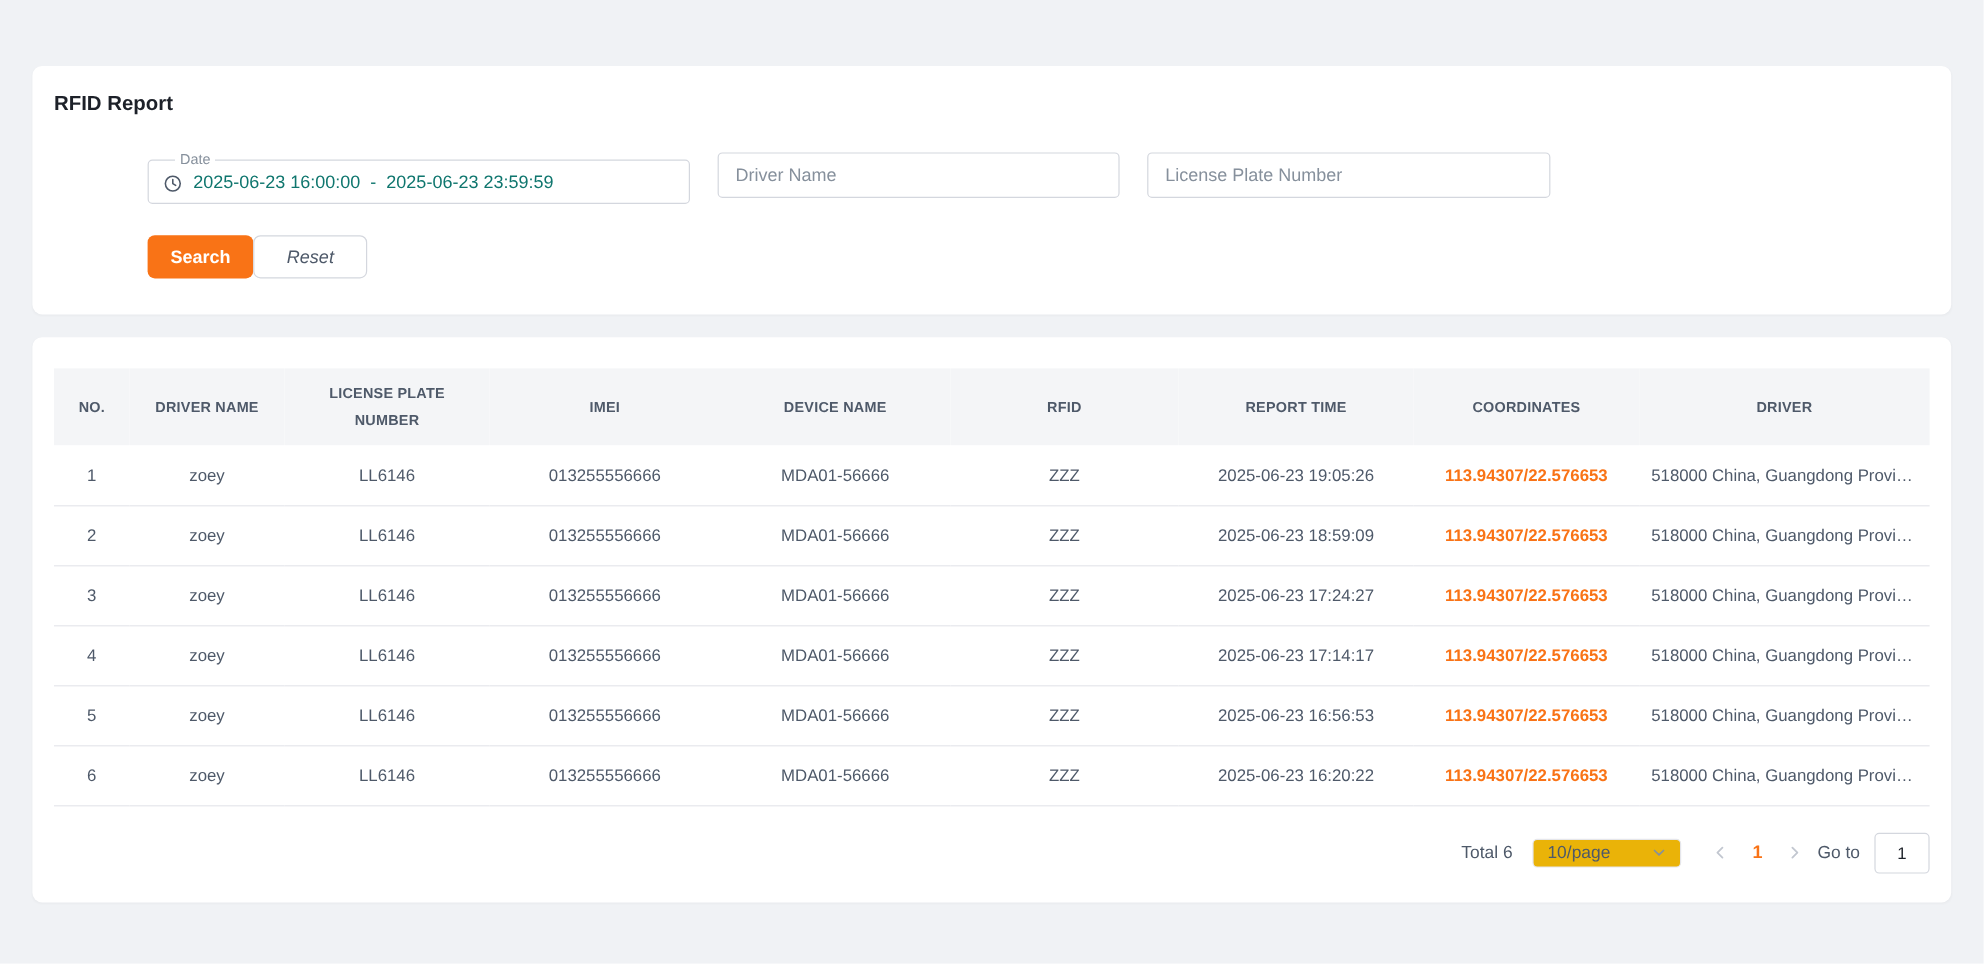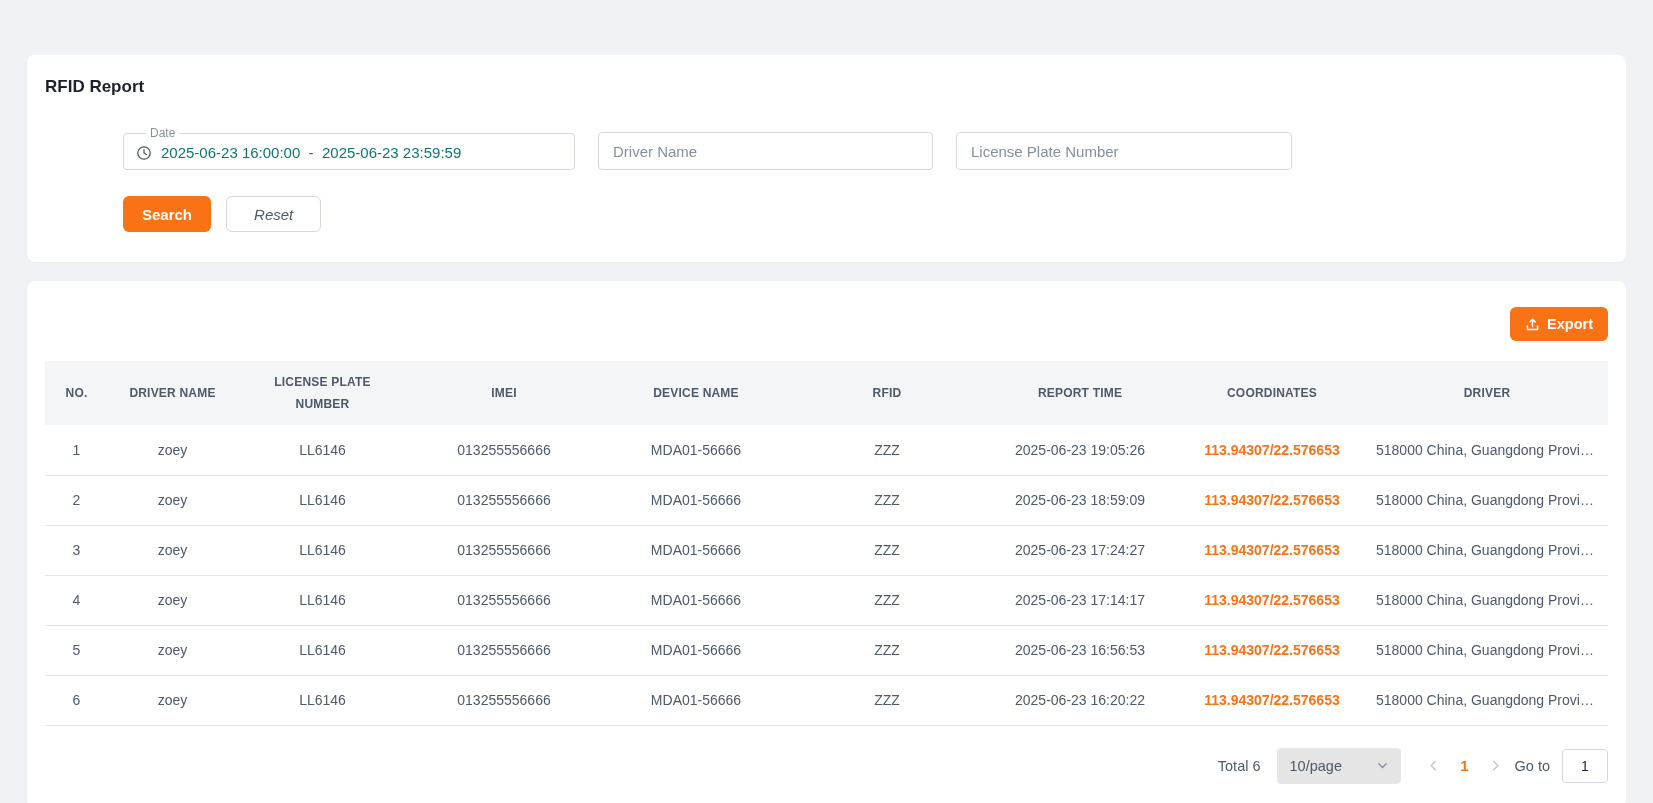--- a/index.html
+++ b/index.html
@@ -17,21 +17,21 @@
   .card {
     background: #ffffff;
     border-radius: 8px;
     box-shadow: 0 1px 2px rgba(0,0,0,0.03);
   }
 
   
   .filter-card { padding: 22px 18px 30px 18px; margin-top: 44px; }
   .page-title { margin: 0; font-size: 17px; font-weight: 700; color: #1d2129; }
   .filter-form { margin: 30px 0 0 78px; }
-  .inputs-row { display: flex; align-items: flex-end; gap: 23px; }
+  .inputs-row { display: flex; gap: 23px; }
 
   .date-field {
     width: 452px;
     border: 1px solid #d4d7de;
     border-radius: 4px;
     margin: 0;
     padding: 0 12px 3px 12px;
     background: #fff;
   }
   .date-field legend {
@@ -52,21 +52,21 @@
     font-size: 15px;
     font-family: inherit;
     color: #1d2129;
     outline: none;
     background: #fff;
   }
   .text-input::placeholder { color: #86909c; }
   .driver-input { width: 335px; }
   .plate-input { width: 336px; }
 
-  .buttons-row { margin-top: 26px; display: flex; gap: 15px; }
+  .buttons-row { margin-top: 26px; display: flex; }
   .btn {
     height: 36px;
     border-radius: 6px;
     font-size: 15px;
     font-family: inherit;
     cursor: pointer;
     display: inline-flex;
     align-items: center;
     justify-content: center;
   }
@@ -108,24 +108,24 @@
     margin-top: 22px;
     display: flex;
     align-items: center;
     justify-content: flex-end;
     font-size: 14.5px;
     color: #4e5969;
   }
   .page-size-select {
     margin-left: 16px;
     width: 124px;
-    height: 36px;
+    height: 24px;
     border: 1px solid #e5e6eb;
     border-radius: 4px;
-    background: #e5e5e5;
+    background: #eab308;
     display: flex;
     align-items: center;
     justify-content: space-between;
     padding: 0 12px;
     cursor: pointer;
   }
   .pg-group { display: flex; align-items: center; gap: 5px; margin-left: 20px; }
   .pg-arrow {
     width: 26px; height: 26px;
     display: flex; align-items: center; justify-content: center;
@@ -184,32 +184,20 @@
 
       <div class="buttons-row">
         <button class="btn primary">Search</button>
         <button class="btn ghost">Reset</button>
       </div>
     </div>
   </section>
 
   <section class="card table-card">
 
-    <div class="toolbar">
-      <button class="btn primary export">
-        <span class="icon">
-          <svg width="15" height="15" viewBox="0 0 16 16" fill="none" stroke="#ffffff" stroke-width="1.6" stroke-linecap="round" stroke-linejoin="round">
-            <path d="M8 10 V2.8"></path>
-            <path d="M5.2 5.2 L8 2.4 L10.8 5.2"></path>
-            <path d="M2.6 9.6 V13.4 H13.4 V9.6"></path>
-          </svg>
-        </span>
-        <span>Export</span>
-      </button>
-    </div>
 
     <table>
       <colgroup>
         <col style="width:63px">
         <col style="width:129px">
         <col style="width:171px">
         <col style="width:192px">
         <col style="width:192px">
         <col style="width:190px">
         <col style="width:196px">

